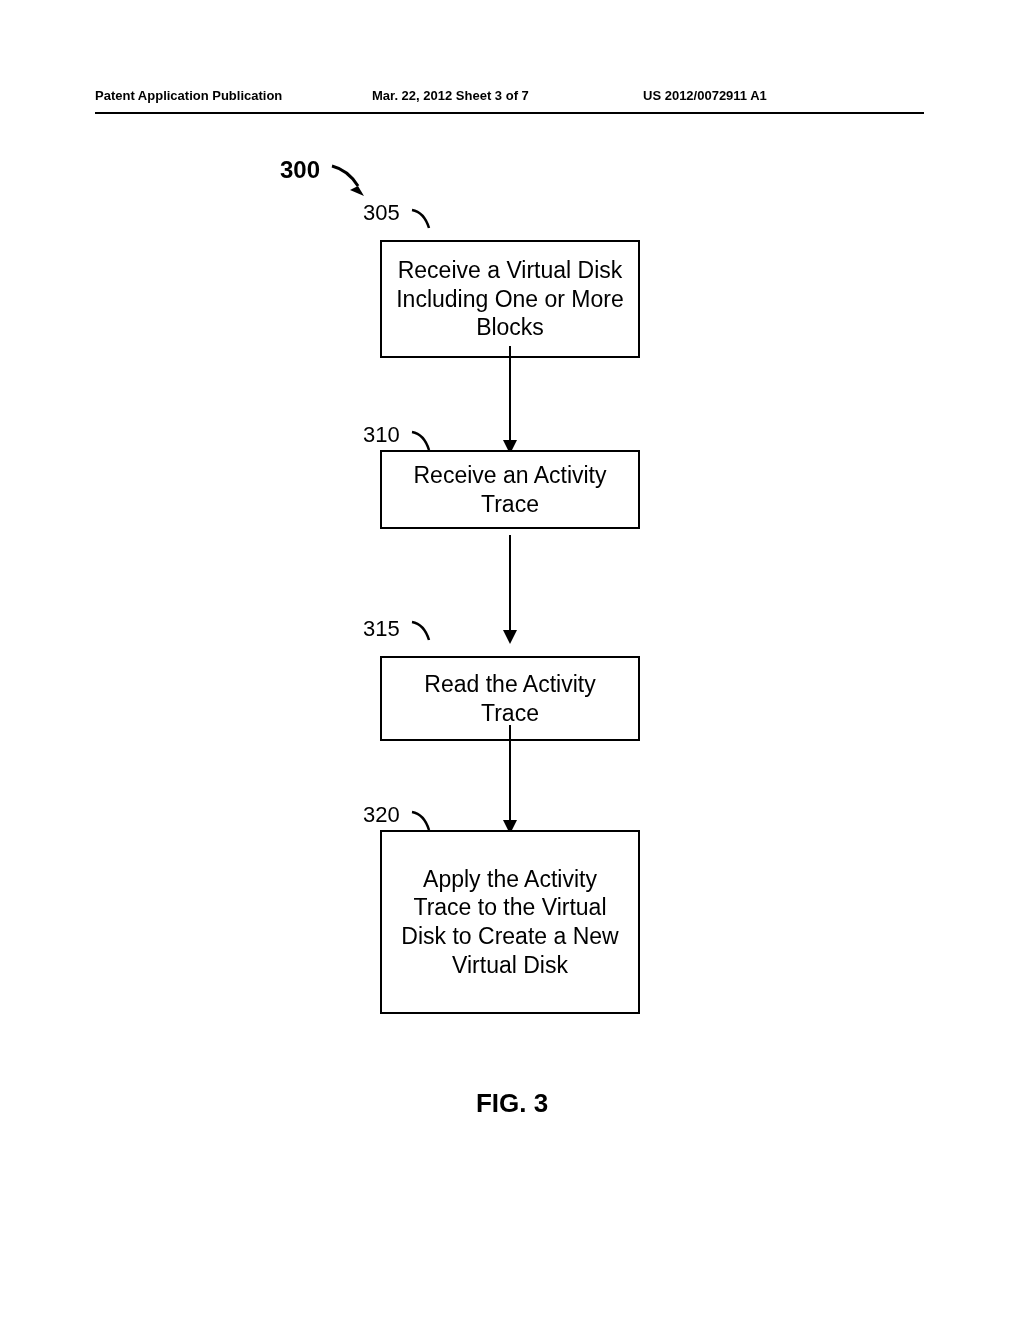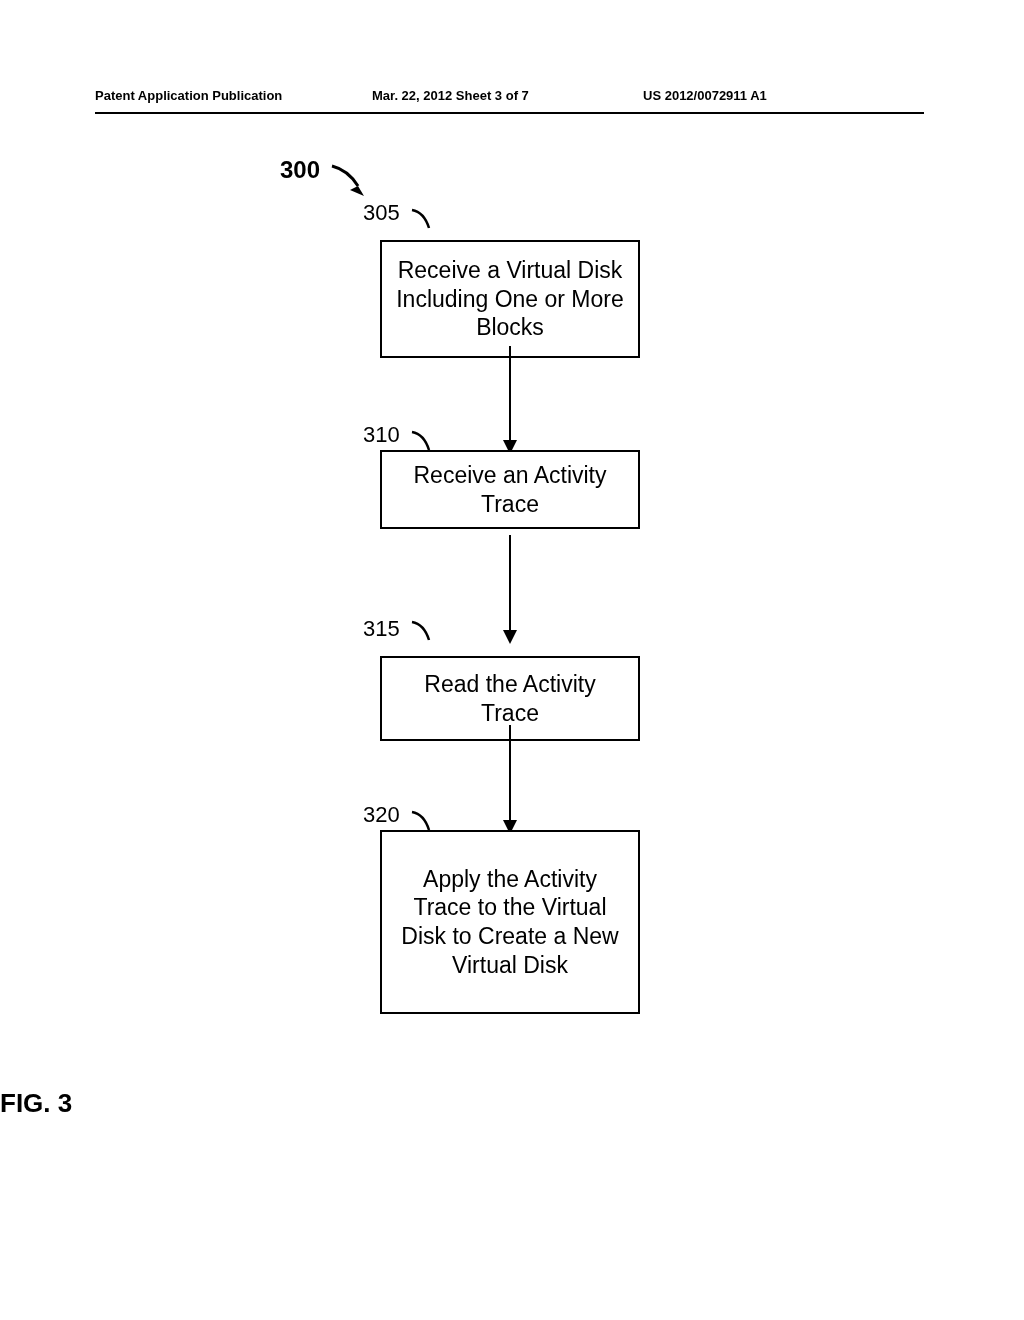--- a/index.html
+++ b/index.html
@@ -153,20 +153,21 @@
       border-top: 14px solid #000;
     }
     .ah-1 { top: 290px; }
     .ah-2 { top: 480px; }
     .ah-3 { top: 670px; }
     .figure-label {
       position: absolute;
       top: 938px;
       left: 0;
       width: 100%;
+      text-align: center;
       font-size: 26px;
       font-weight: bold;
     }
   </style>
 </head>
 <body>
 
 <div class="header">
   <span class="header-left">Patent Application Publication</span>
   <span class="header-center">Mar. 22, 2012  Sheet 3 of 7</span>

